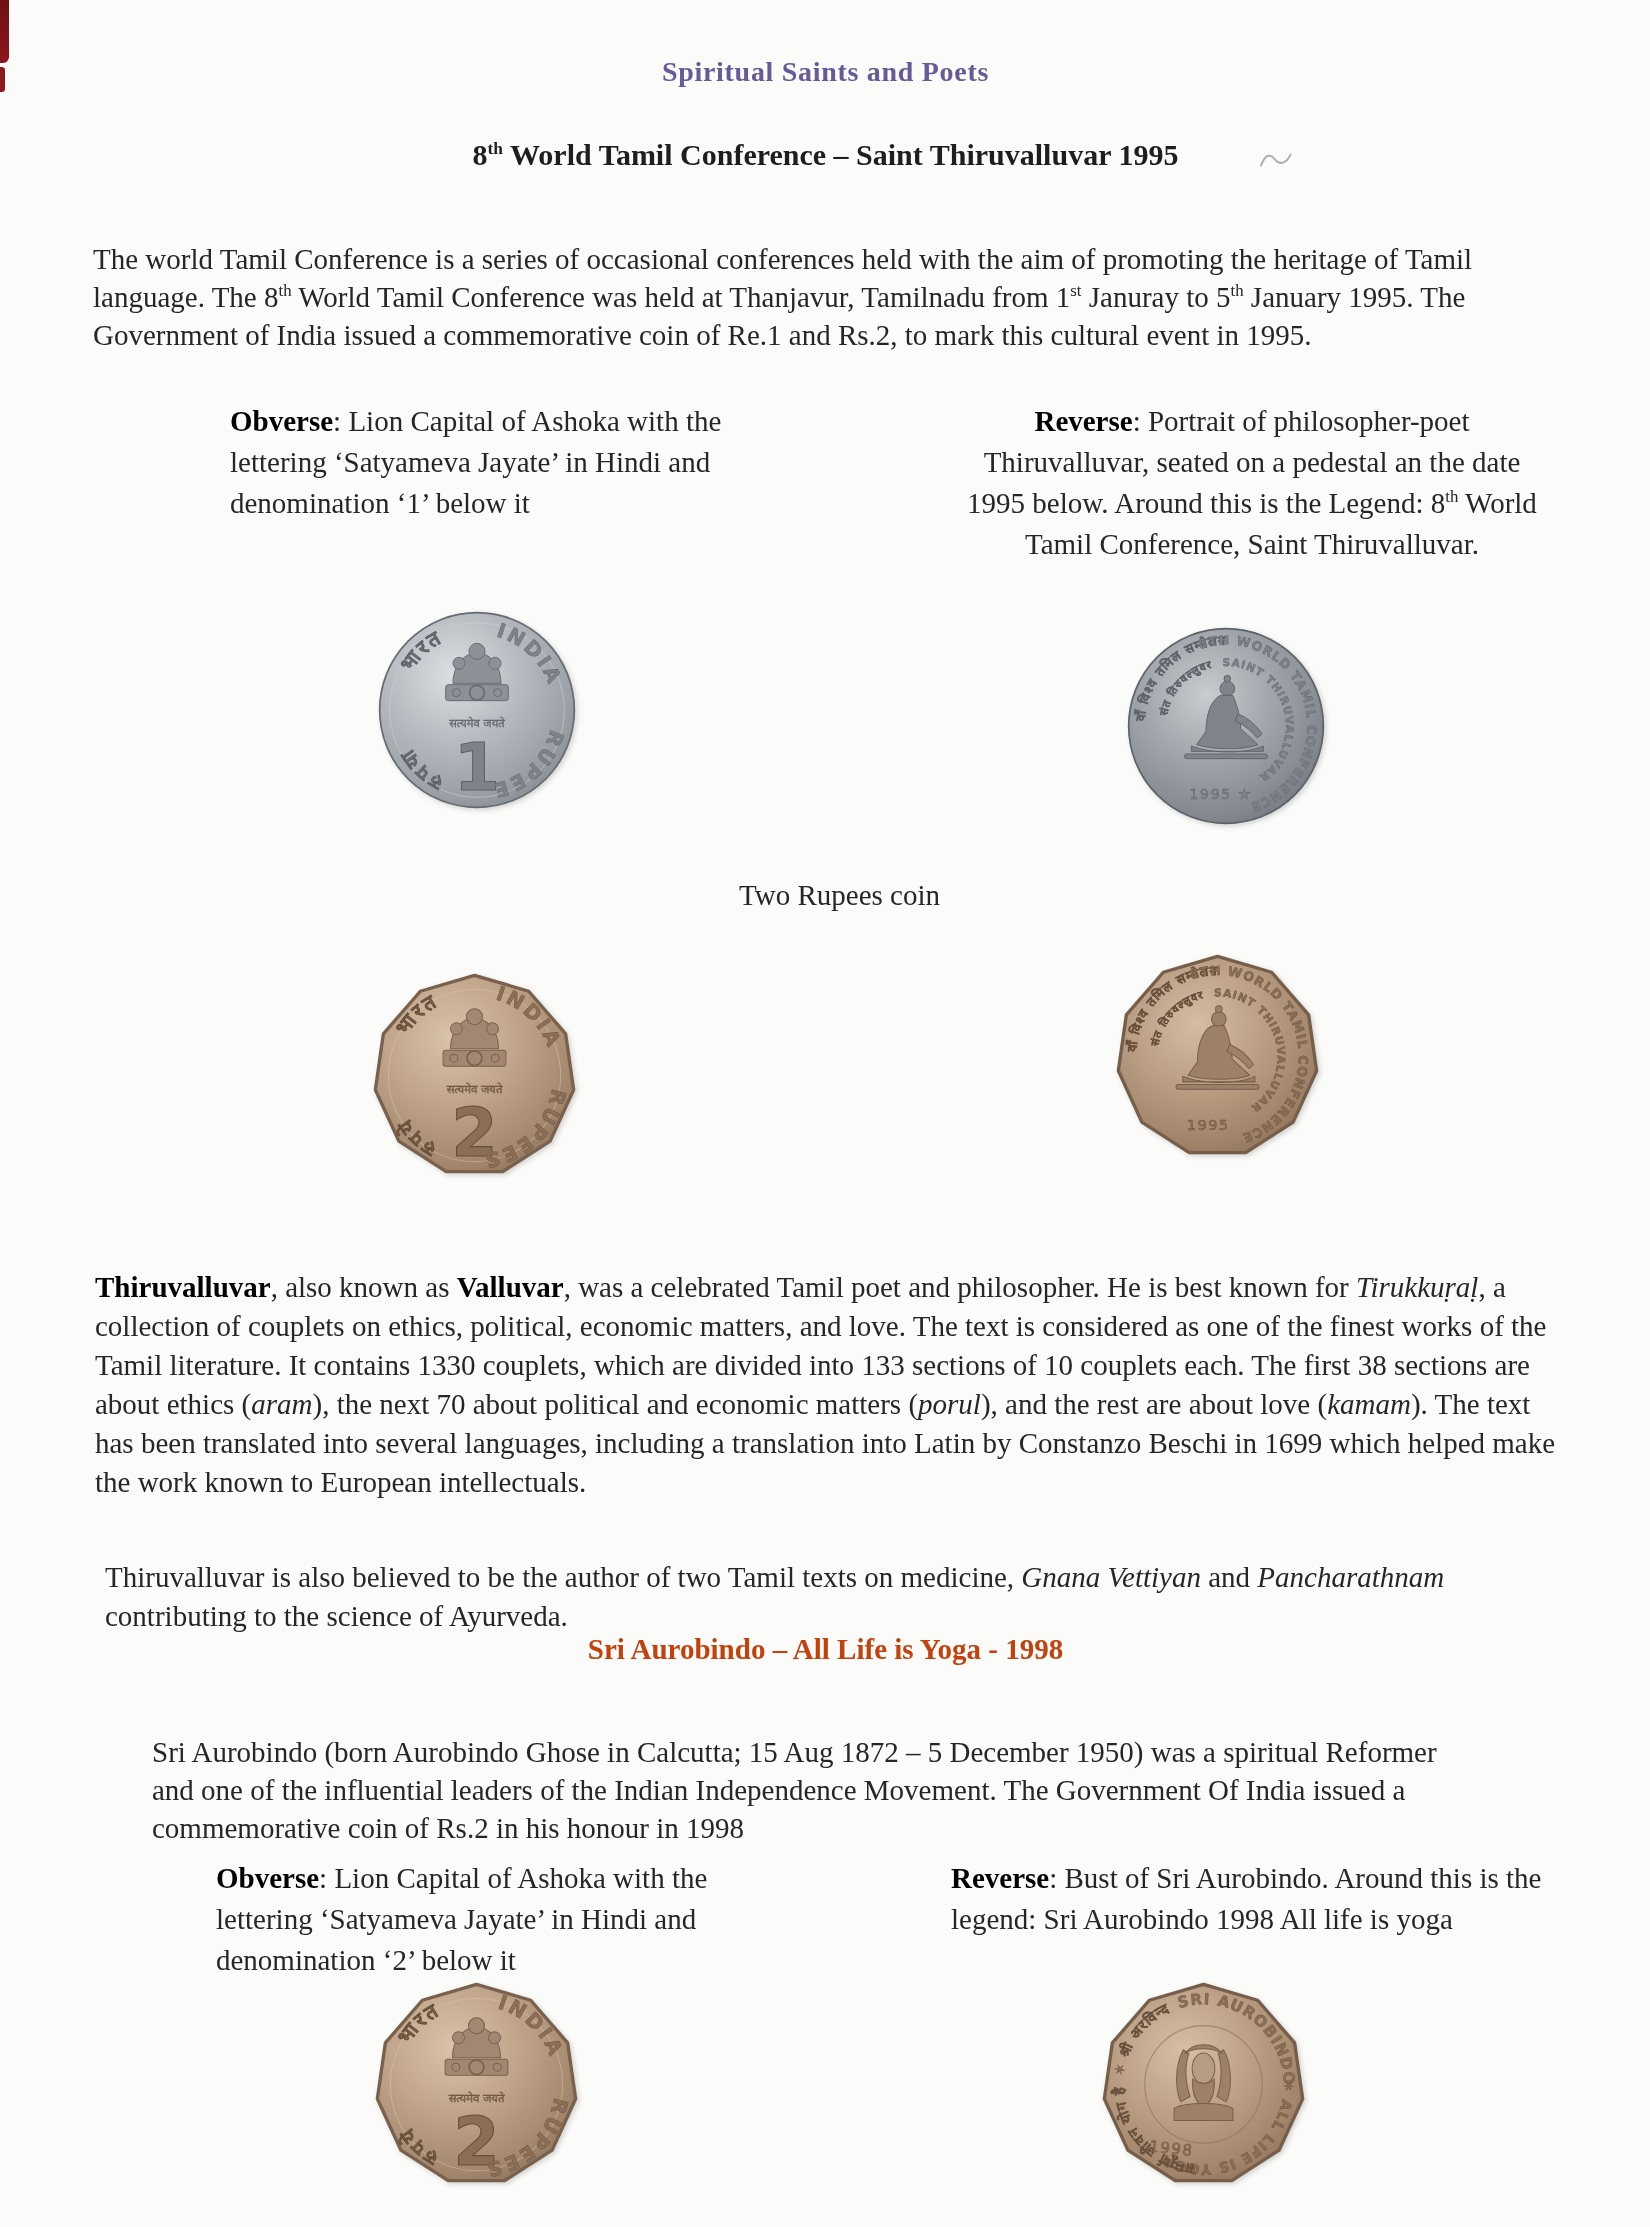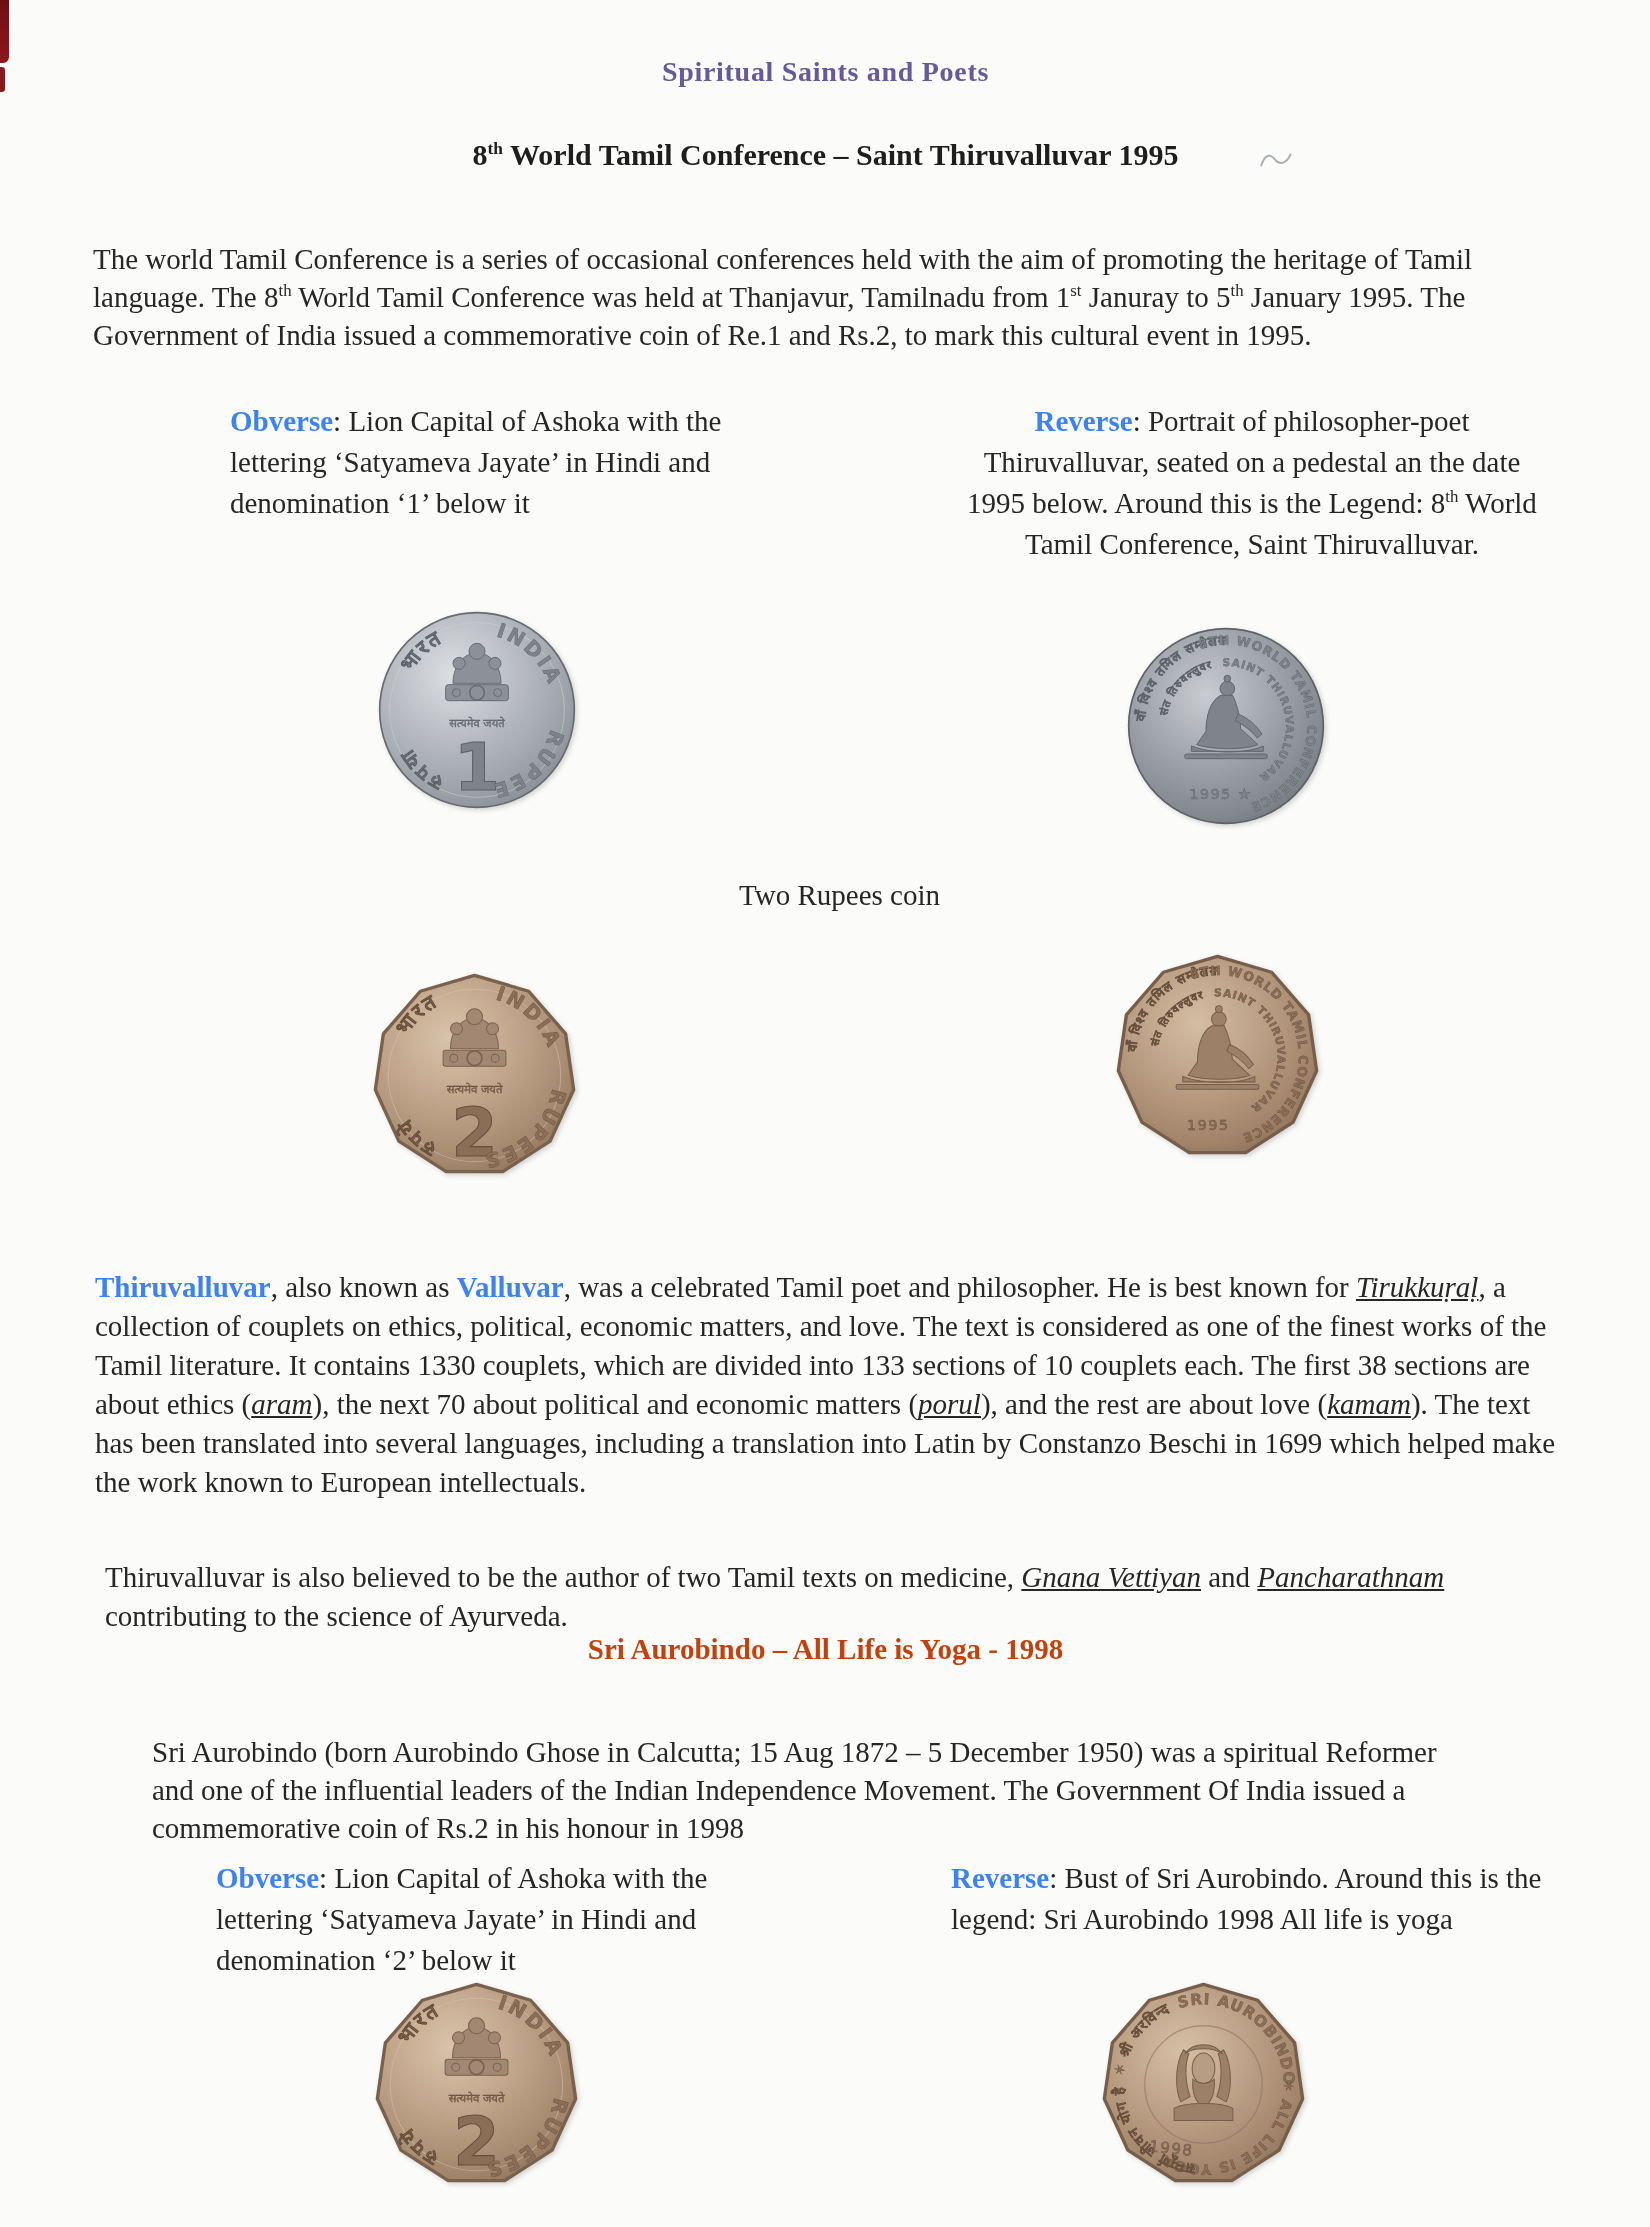--- a/index.html
+++ b/index.html
@@ -31,22 +31,22 @@
   .caption{font-size:29px;line-height:41px;color:#262626;}
   .cap-obv1{left:230px;top:401px;width:534px;}
   .cap-rev1{left:955px;top:401px;width:594px;text-align:center;}
   .two-label{top:879px;left:0;width:100%;text-align:center;font-size:29px;color:#262626;padding-left:14px;}
   .thiru{left:95px;top:1239px;width:1466px;line-height:39px;}
   .medicine{left:105px;top:1529px;width:1466px;line-height:39px;}
   .heading2{top:1633px;left:0;width:100%;text-align:center;font-size:29px;font-weight:bold;color:#c2410c;}
   .auro-para{left:152px;top:1704px;width:1332px;}
   .cap-obv2{left:216px;top:1858px;width:534px;}
   .cap-rev2{left:951px;top:1858px;width:601px;}
-  b{font-weight:bold;color:#3b82f6;}
-  i{font-style:italic;text-decoration:underline;}
+  b{font-weight:bold;color:#000000;}
+  i{font-style:italic;}
 
   
   .coin{position:absolute;filter:drop-shadow(2px 2.7px 2.7px rgba(0,0,0,0.16));}
   .coin text{font-family:"DejaVu Sans",sans-serif;}
   .emb-steel{fill:#8c9198;stroke:#686d74;stroke-width:1.5;}
   .emb-tan{fill:#a28872;stroke:#7a614d;stroke-width:1.5;}
   .fig-steel{fill:#7f848b;stroke:#61666d;stroke-width:1.5;}
   .fig-tan{fill:#9c8168;stroke:#775e4a;stroke-width:1.5;}
   .txt-steel{fill:#7e838a;stroke:#5d6269;stroke-width:0.6px;}
   .txt-tan{fill:#8a6e56;stroke:#684f3c;stroke-width:0.6px;}

